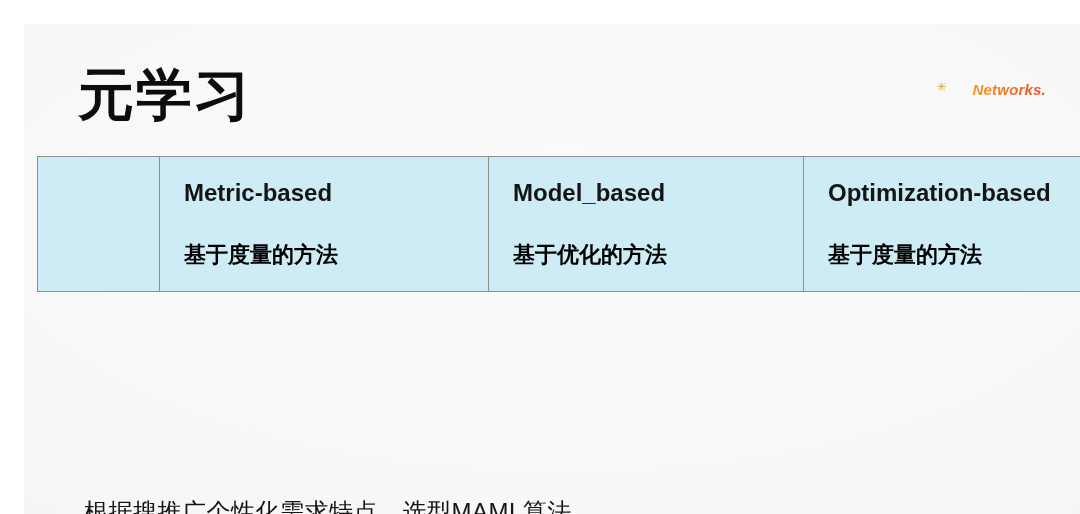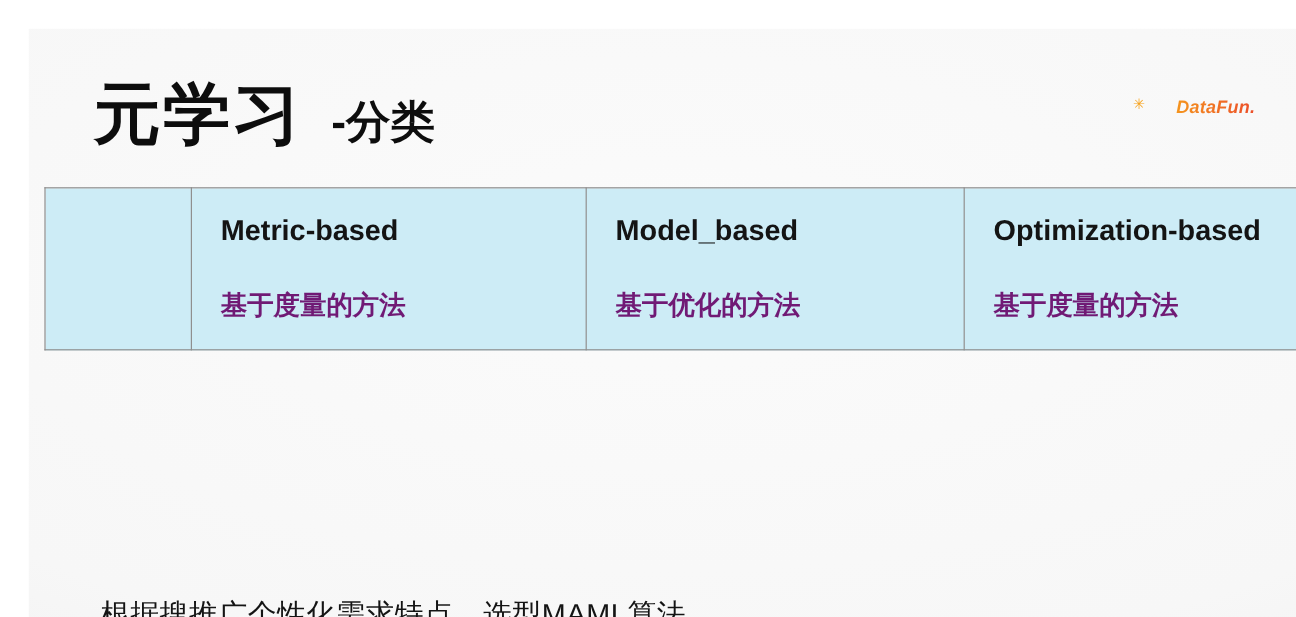--- a/index.html
+++ b/index.html
@@ -80,21 +80,21 @@
     font-weight: 700;
   }
   .header-row th {
     background: var(--header-bg, #cdecf6);
     padding: 5px 10px 6px 12px;
   }
   .header-row { height: 86px; }
   .row-core { height: 79px; }
   .row-algo { height: 146px; }
   .h-en { font-size: 24px; line-height: 38px; color: #141414; }
-  .h-zh { font-size: 22px; line-height: 37px; color: #701a75; }
+  .h-zh { font-size: 22px; line-height: 37px; color: #000000; }
   .rowlabel {
     text-align: center !important;
     font-size: 21px;
     padding-top: 13px;
     color: #141414;
   }
   .cell {
     padding: 7px 30px 6px 12px;
     font-size: 20px;
   }
@@ -113,26 +113,25 @@
     white-space: nowrap;
   }
 </style>
 </head>
 <body>
 
 <div class="slide">
 
   <div class="title">
     <span class="title-main">元学习</span>
-      <span class="title-sub">-分类</span>
   </div>
 
   <div class="logo">
     <span class="logo-icon">✳</span>
-    <span class="logo-text">DataFun.</span>
+    <span class="logo-text">Networks.</span>
   </div>
 
   <table class="cmp-table">
     <colgroup>
       <col style="width:122px">
       <col style="width:329px">
       <col style="width:315px">
       <col style="width:288px">
     </colgroup>
     <tbody>

